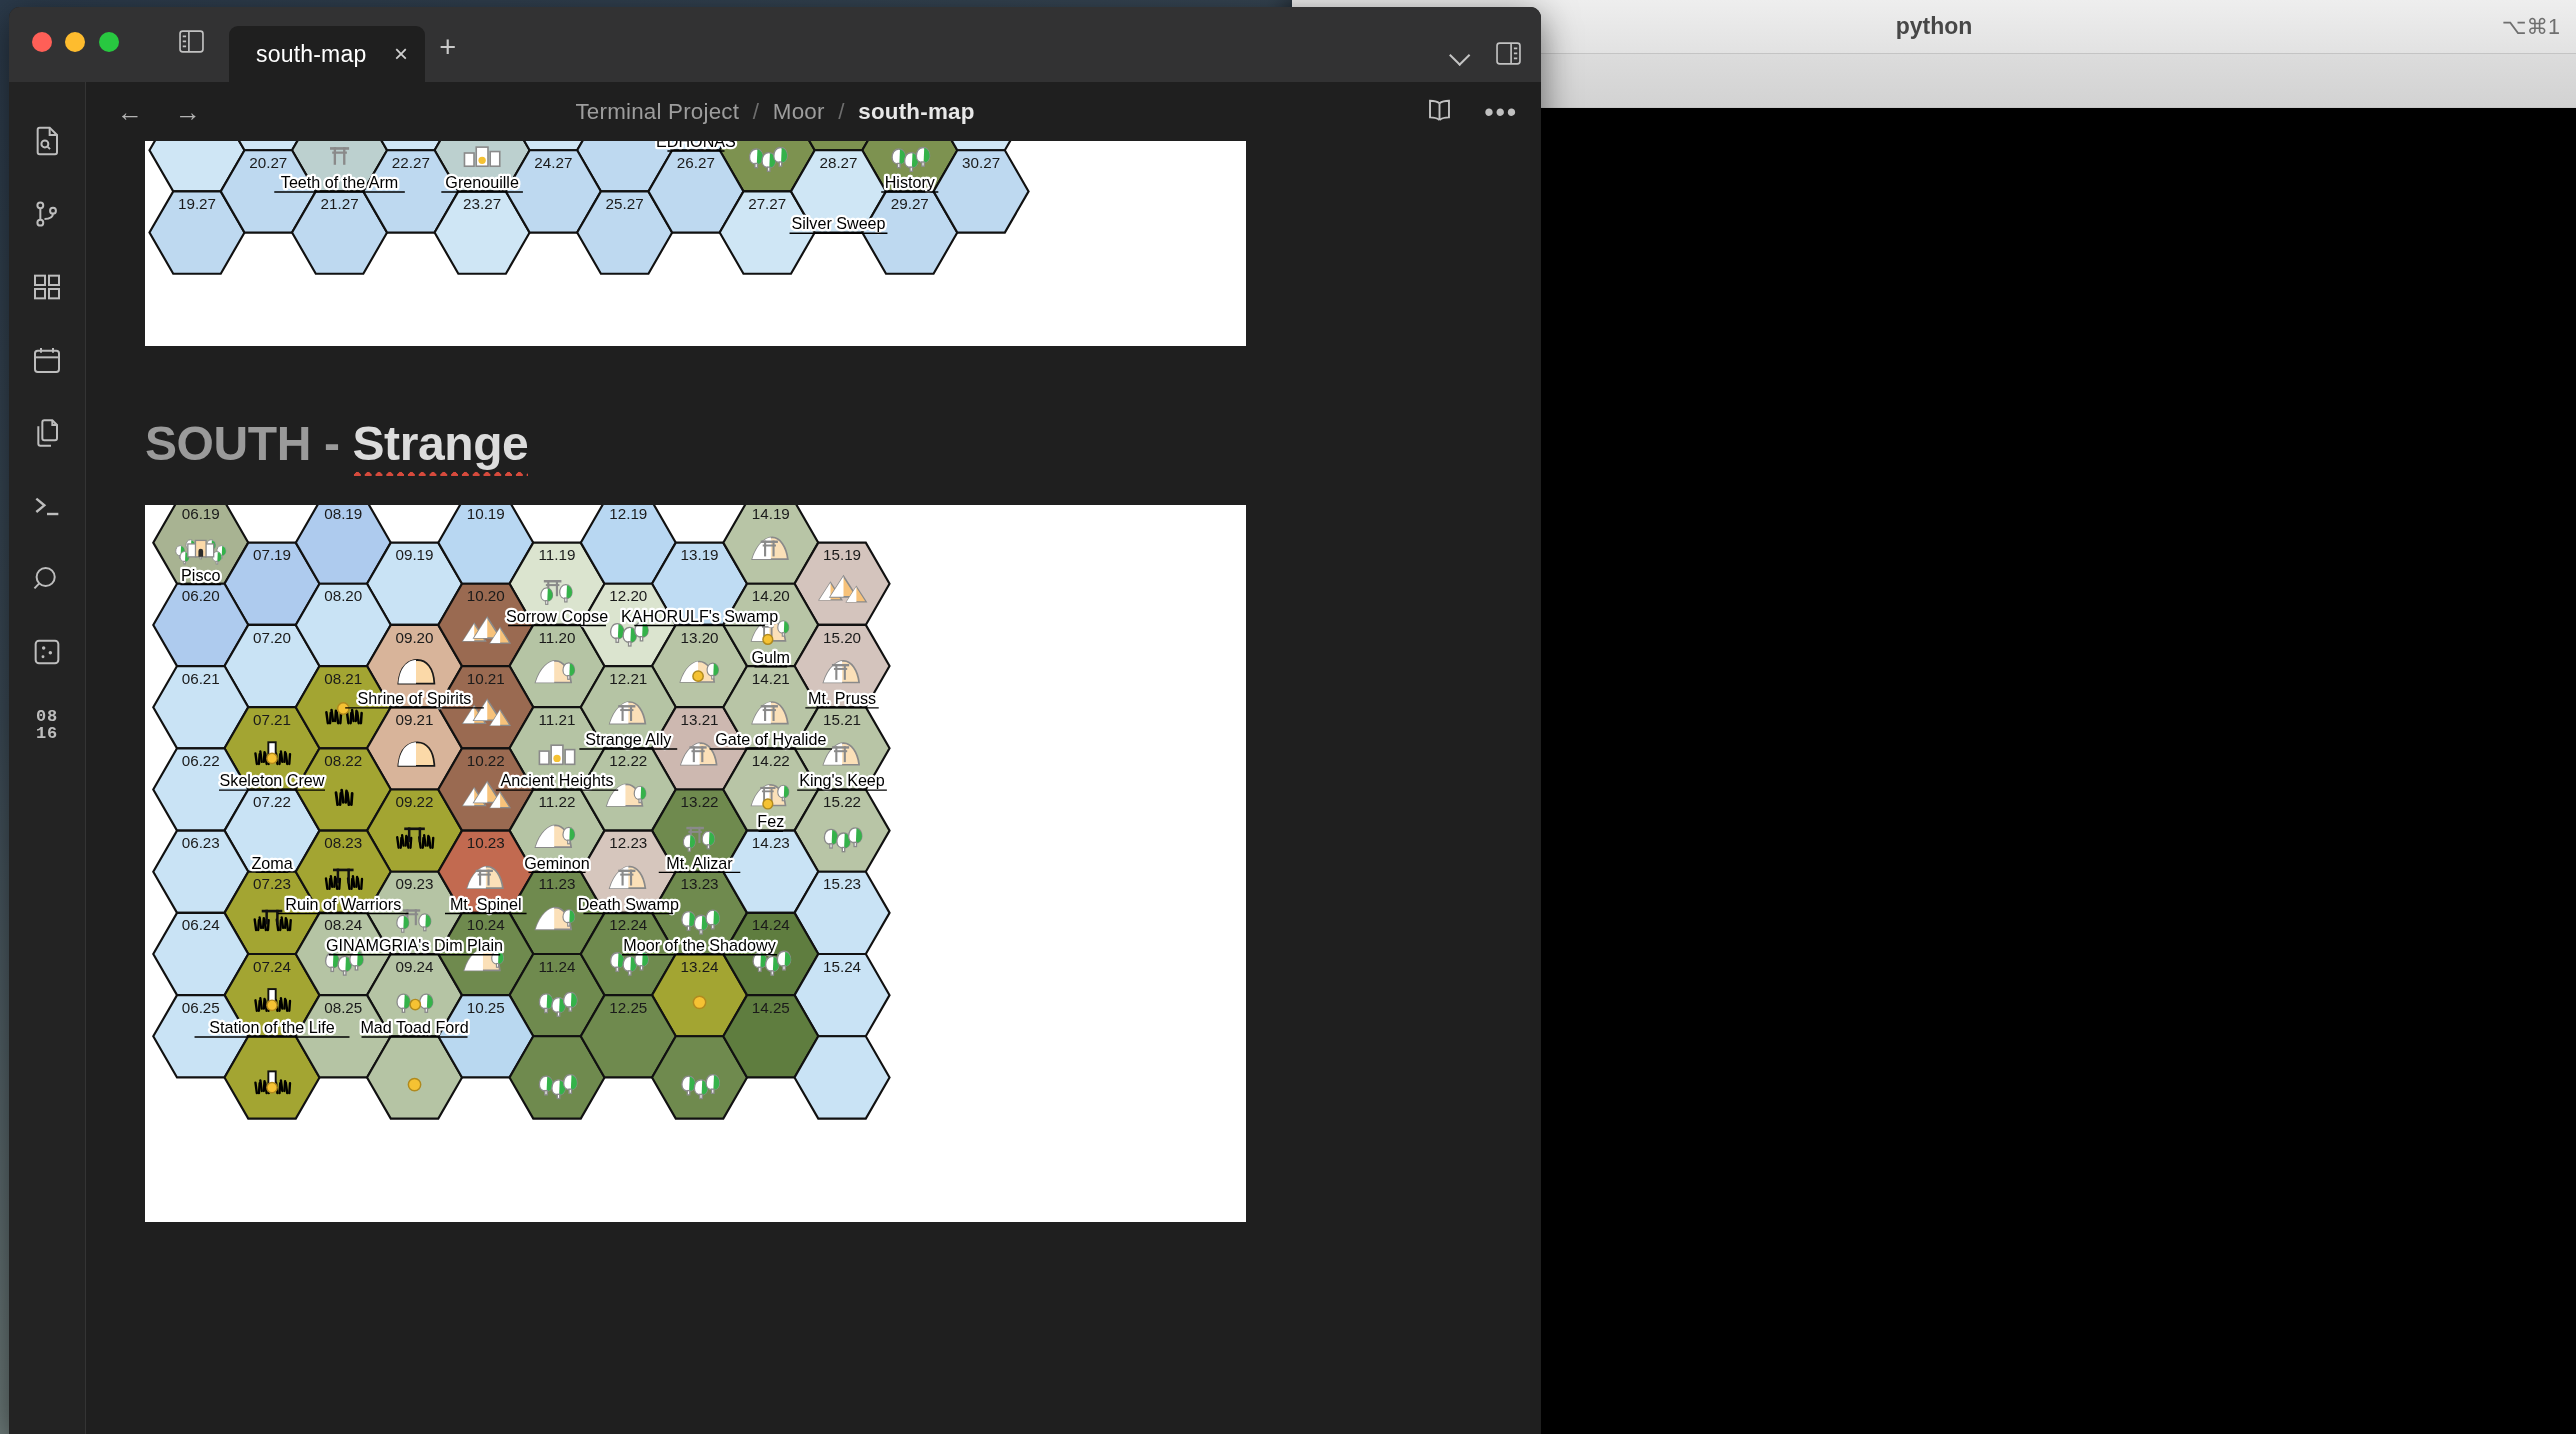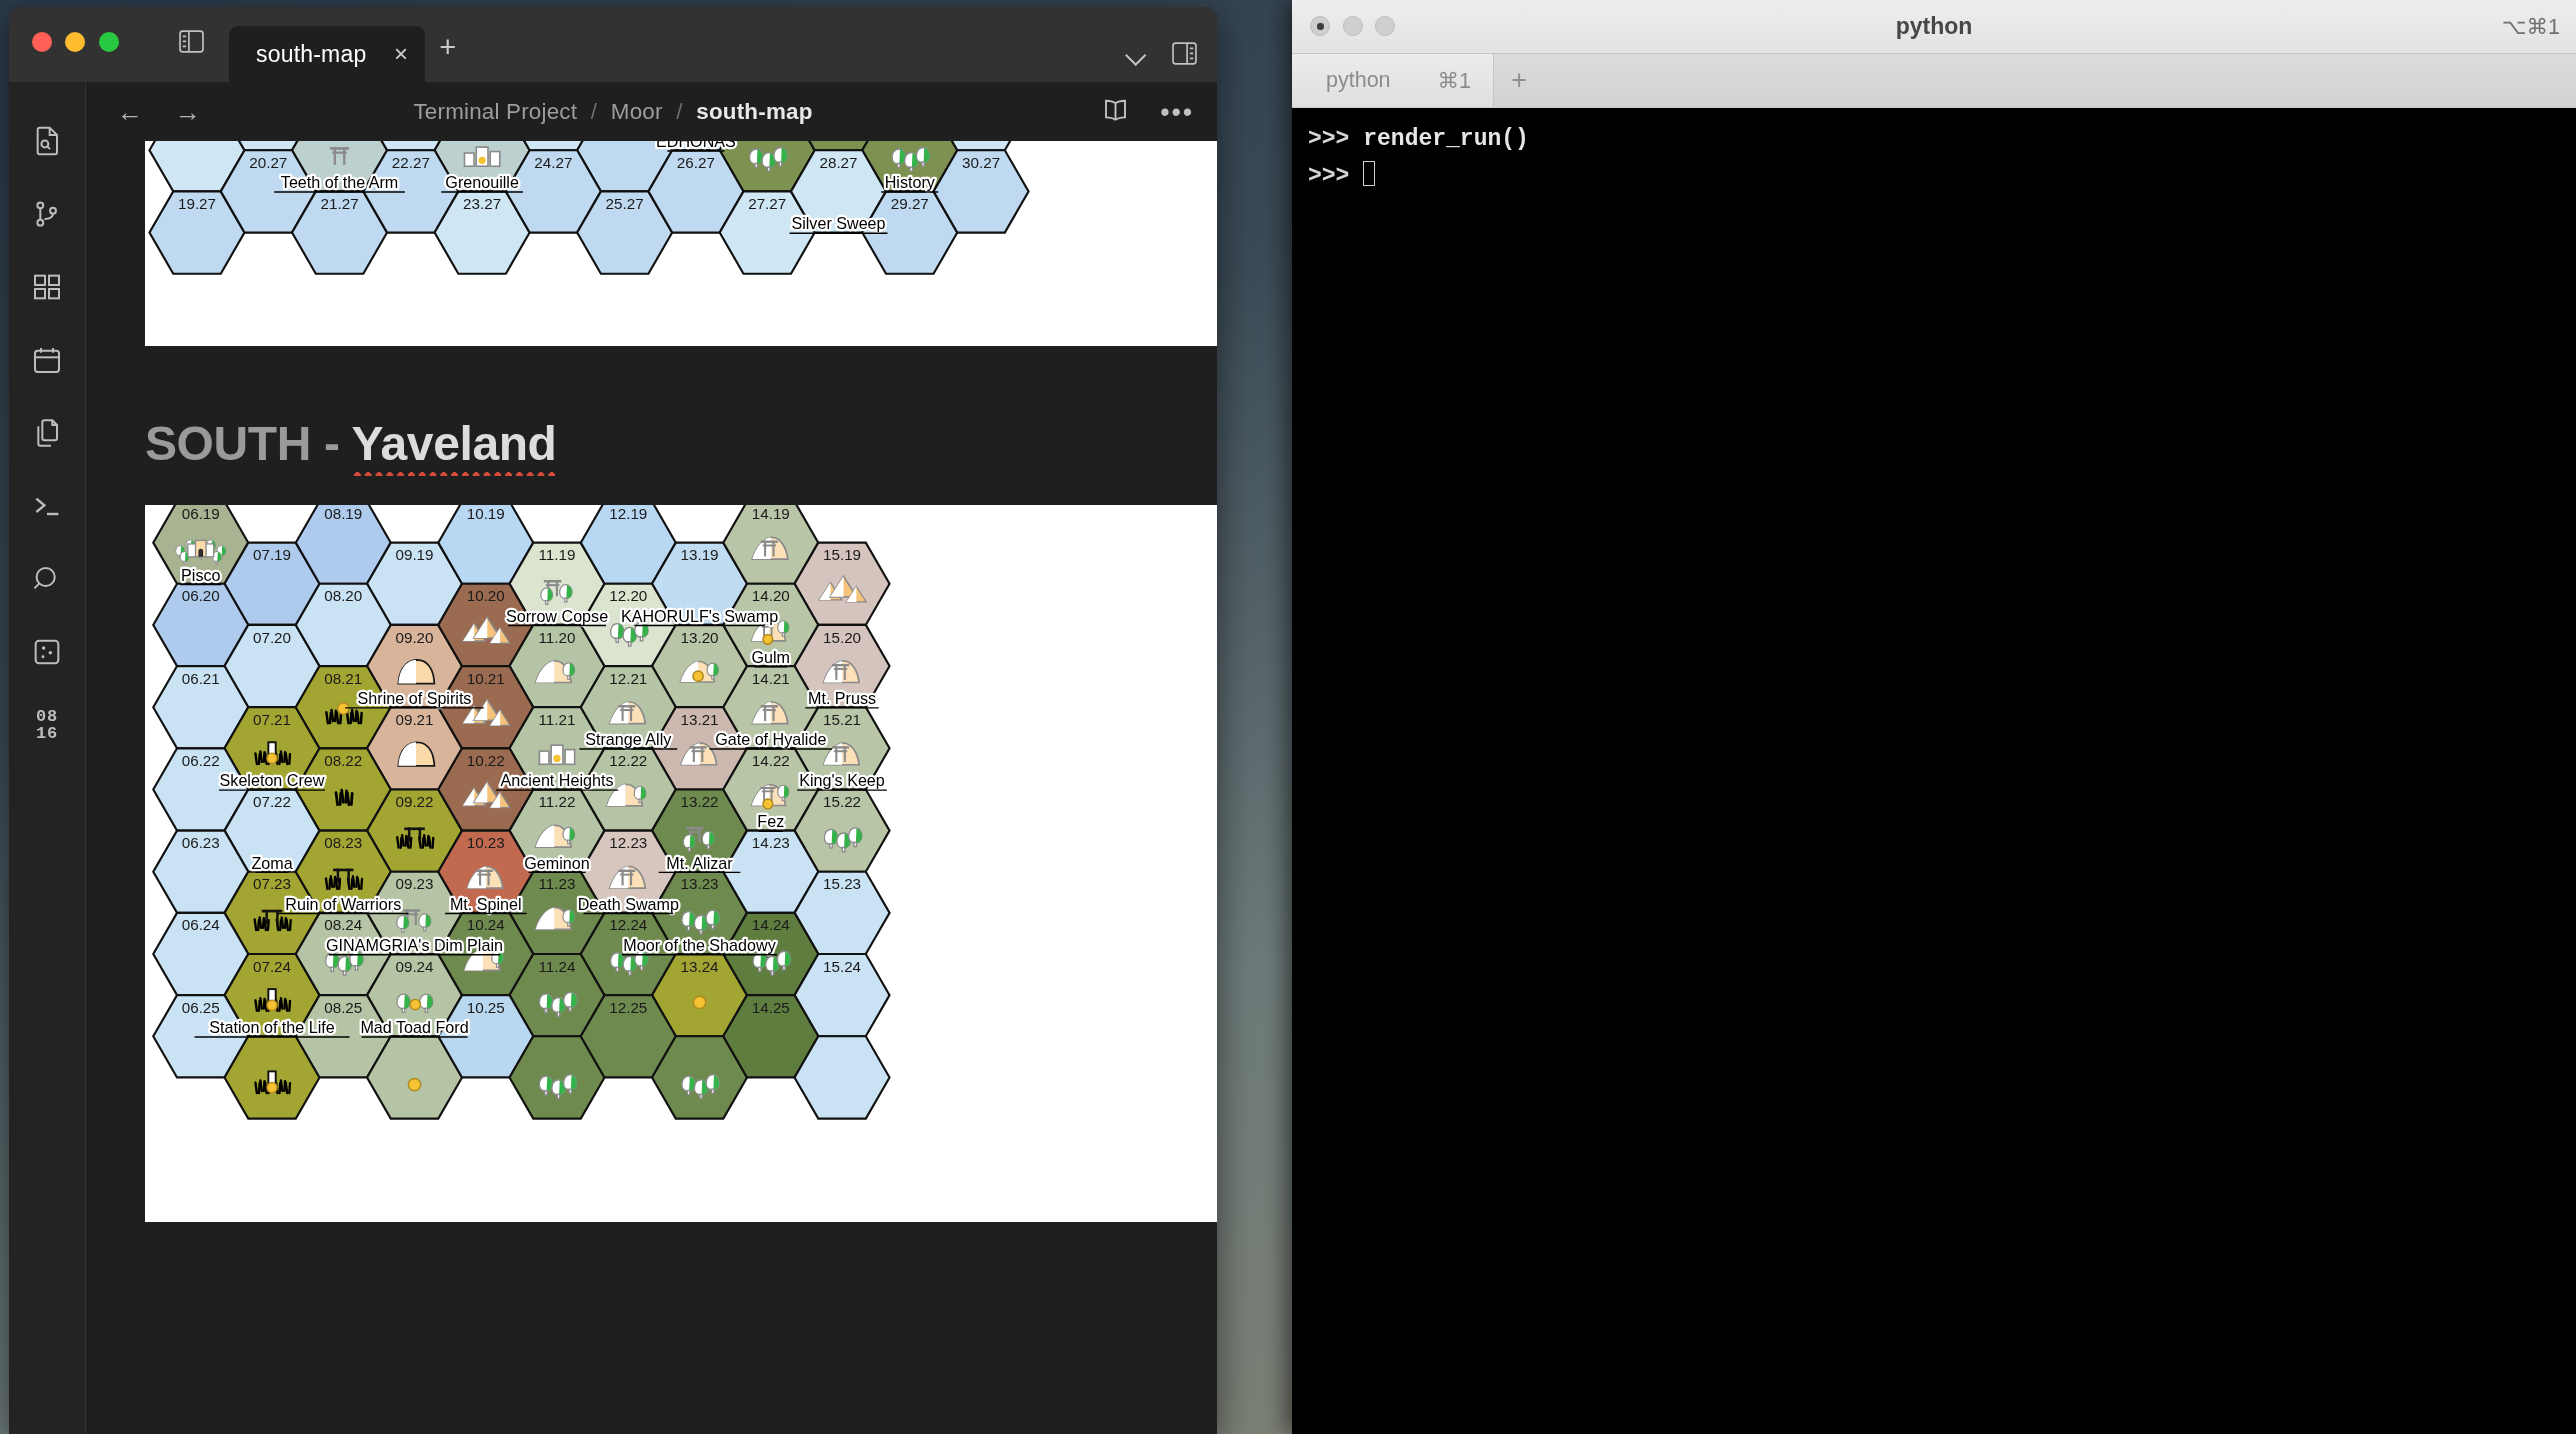--- a/index.html
+++ b/index.html
@@ -12,21 +12,21 @@
 
   
   #desktop {
     position: absolute; inset: 0;
     background: linear-gradient(160deg,#2b3a4a 0%, #3b4a56 30%, #6d7b7a 60%, #8a8470 100%);
   }
 
   
   #vscode-window {
     position: absolute; left: 9px; top: 7.2px;
-    width: 1208px; height: 1427px;
+    width: 1532px; height: 1427px;
     background: #1f1f1f;
     border-radius: 10.8px 10.8px 0 0;
     overflow: hidden;
     box-shadow: 0 9px 36px rgba(0,0,0,.55);
   }
 
   
   #titlebar {
     position: relative;
     height: 75px;
@@ -818,21 +818,21 @@
             <text x="376" y="192.09803920172575" class="placelabel">Grenouille</text>
             <line x1="330.5" y1="196.33803920172573" x2="421.5" y2="196.33803920172573" stroke="#000" stroke-width="1.6"></line>
             <text x="614.5" y="146.19869280115051" class="placelabel">EDHONAS</text>
             <line x1="582.65" y1="150.4386928011505" x2="646.35" y2="150.4386928011505" stroke="#000" stroke-width="1.6"></line>
             <text x="853" y="192.09803920172575" class="placelabel">History</text>
             <line x1="821.15" y1="196.33803920172573" x2="884.85" y2="196.33803920172573" stroke="#000" stroke-width="1.6"></line>
             <text x="773.5" y="237.997385602301" class="placelabel">Silver Sweep</text>
             <line x1="718.9" y1="242.237385602301" x2="828.1" y2="242.237385602301" stroke="#000" stroke-width="1.6"></line>
           </svg>
       </div>
-      <h1 class="heading"><span>SOUTH - </span><span class="bright">Yaveland</span></h1>
+      <h1 class="heading"><span>SOUTH - </span><span class="bright">Strange</span></h1>
       <div class="map-frame" id="map-south">
         <svg id="svg-south" width="1101" height="717" viewBox="0 0 1228 800">
             <g>
               <polygon points="115.00,42.00 88.50,87.90 35.50,87.90 9.00,42.00 35.50,-3.90 88.50,-3.90" fill="#a8b392" class="hexshape"></polygon>
               <g transform="translate(62,50) scale(0.82)">
                 <g transform="translate(-28,2) scale(0.55)">
                   <path d="M0,-14 C8,-14 11,-6 11,0 C11,7 6,11 0,11 C-6,11 -11,7 -11,0 C-11,-6 -8,-14 0,-14 Z" fill="#ffffff" stroke="#8a8a8a" stroke-width="2.2"></path>
                   <path d="M2,-13 C8,-12 11,-6 11,0 C11,7 6,11 1,11 Z" fill="#35b24a"></path>
                   <rect x="-2" y="10" width="4" height="7" fill="#ffffff" stroke="#8a8a8a" stroke-width="2.2"></rect>
                 </g>

